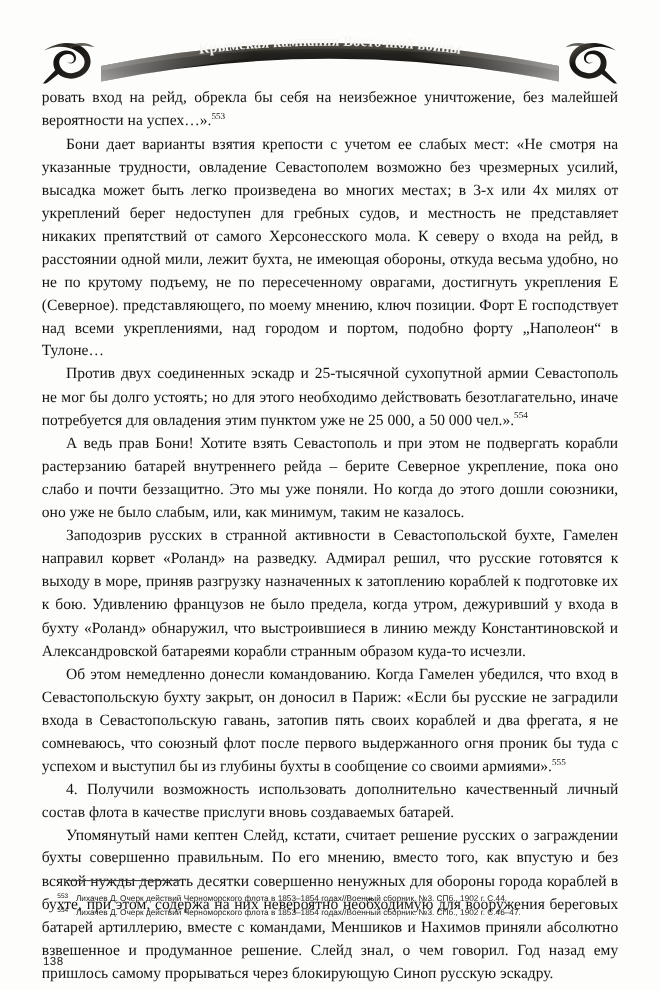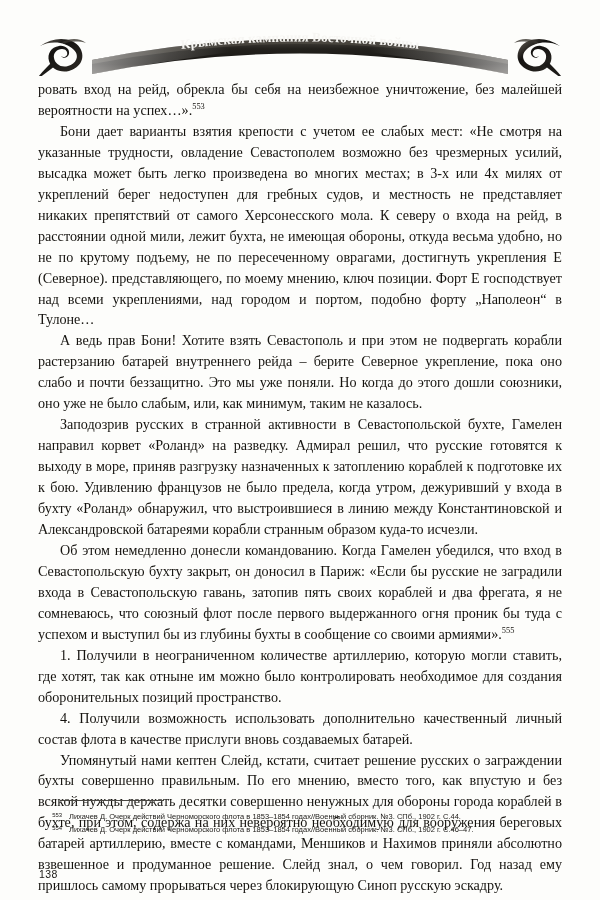--- a/index.html
+++ b/index.html
@@ -182,24 +182,24 @@
 
       <text class="ribbon-title">
         <textPath href="#ribbonArc" startOffset="50%" text-anchor="middle" id="ribbonTextPath">Крымская кампания Восточной войны</textPath>
       </text>
     </svg>
   </div>
 
   <div class="body-col">
     <p class="para cont">ровать вход на рейд, обрекла бы себя на неизбежное уничтожение, без малейшей вероятности на успех…».<sup class="fn">553</sup></p>
     <p class="para">Бони дает варианты взятия крепости с учетом ее слабых мест: «Не смотря на указанные трудности, овладение Севастополем возможно без чрезмерных усилий, высадка может быть легко произведена во многих местах; в 3-х или 4х милях от укреплений берег недоступен для гребных судов, и местность не представляет никаких препятствий от самого Херсонесского мола. К северу о входа на рейд, в расстоянии одной мили, лежит бухта, не имеющая обороны, откуда весьма удобно, но не по крутому подъему, не по пересеченному оврагами, достигнуть укрепления Е (Северное). представляющего, по моему мнению, ключ позиции. Форт Е господствует над всеми укреплениями, над городом и портом, подобно форту „Наполеон“ в Тулоне…</p>
+    <p class="para">Против двух соединенных эскадр и 25-тысячной сухопутной армии Севастополь не мог бы долго устоять; но для этого необходимо действовать безотлагательно, иначе потребуется для овладения этим пунктом уже не 25 000, а 50 000 чел.».<sup class="fn">554</sup></p>
     <p class="para">А ведь прав Бони! Хотите взять Севастополь и при этом не подвергать корабли растерзанию батарей внутреннего рейда – берите Северное укрепление, пока оно слабо и почти беззащитно. Это мы уже поняли. Но когда до этого дошли союзники, оно уже не было слабым, или, как минимум, таким не казалось.</p>
     <p class="para">Заподозрив русских в странной активности в Севастопольской бухте, Гамелен направил корвет «Роланд» на разведку. Адмирал решил, что русские готовятся к выходу в море, приняв разгрузку назначенных к затоплению кораблей к подготовке их к бою. Удивлению французов не было предела, когда утром, дежуривший у входа в бухту «Роланд» обнаружил, что выстроившиеся в линию между Константиновской и Александровской батареями корабли странным образом куда-то исчезли.</p>
     <p class="para">Об этом немедленно донесли командованию. Когда Гамелен убедился, что вход в Севастопольскую бухту закрыт, он доносил в Париж: «Если бы русские не заградили входа в Севастопольскую гавань, затопив пять своих кораблей и два фрегата, я не сомневаюсь, что союзный флот после первого выдержанного огня проник бы туда с успехом и выступил бы из глубины бухты в сообщение со своими армиями».<sup class="fn">555</sup></p>
-    <p class="para">1. Получили в неограниченном количестве артиллерию, которую могли ставить, где хотят, так как отныне им можно было контролировать необходимое для создания оборонительных позиций пространство.</p>
     <p class="para">4. Получили возможность использовать дополнительно качественный личный состав флота в качестве прислуги вновь создаваемых батарей.</p>
     <p class="para">Упомянутый нами кептен Слейд, кстати, считает решение русских о заграждении бухты совершенно правильным. По его мнению, вместо того, как впустую и без всякой нужды держать десятки совершенно ненужных для обороны города кораблей в бухте, при этом, содержа на них невероятно необходимую для вооружения береговых батарей артиллерию, вместе с командами, Меншиков и Нахимов приняли абсолютно взвешенное и продуманное решение. Слейд знал, о чем говорил. Год назад ему пришлось самому прорываться через блокирующую Синоп русскую эскадру.</p>
   </div>
 
   <div class="footnotes">
     <div class="fn-rule"></div>
 
     <div class="fn-row">
       <span class="fn-num">553</span>
       <span class="fn-text">Лихачев Д. Очерк действий Черноморского флота в 1853–1854 годах//Военный сборник. №3. СПб., 1902 г. С.44.</span>

